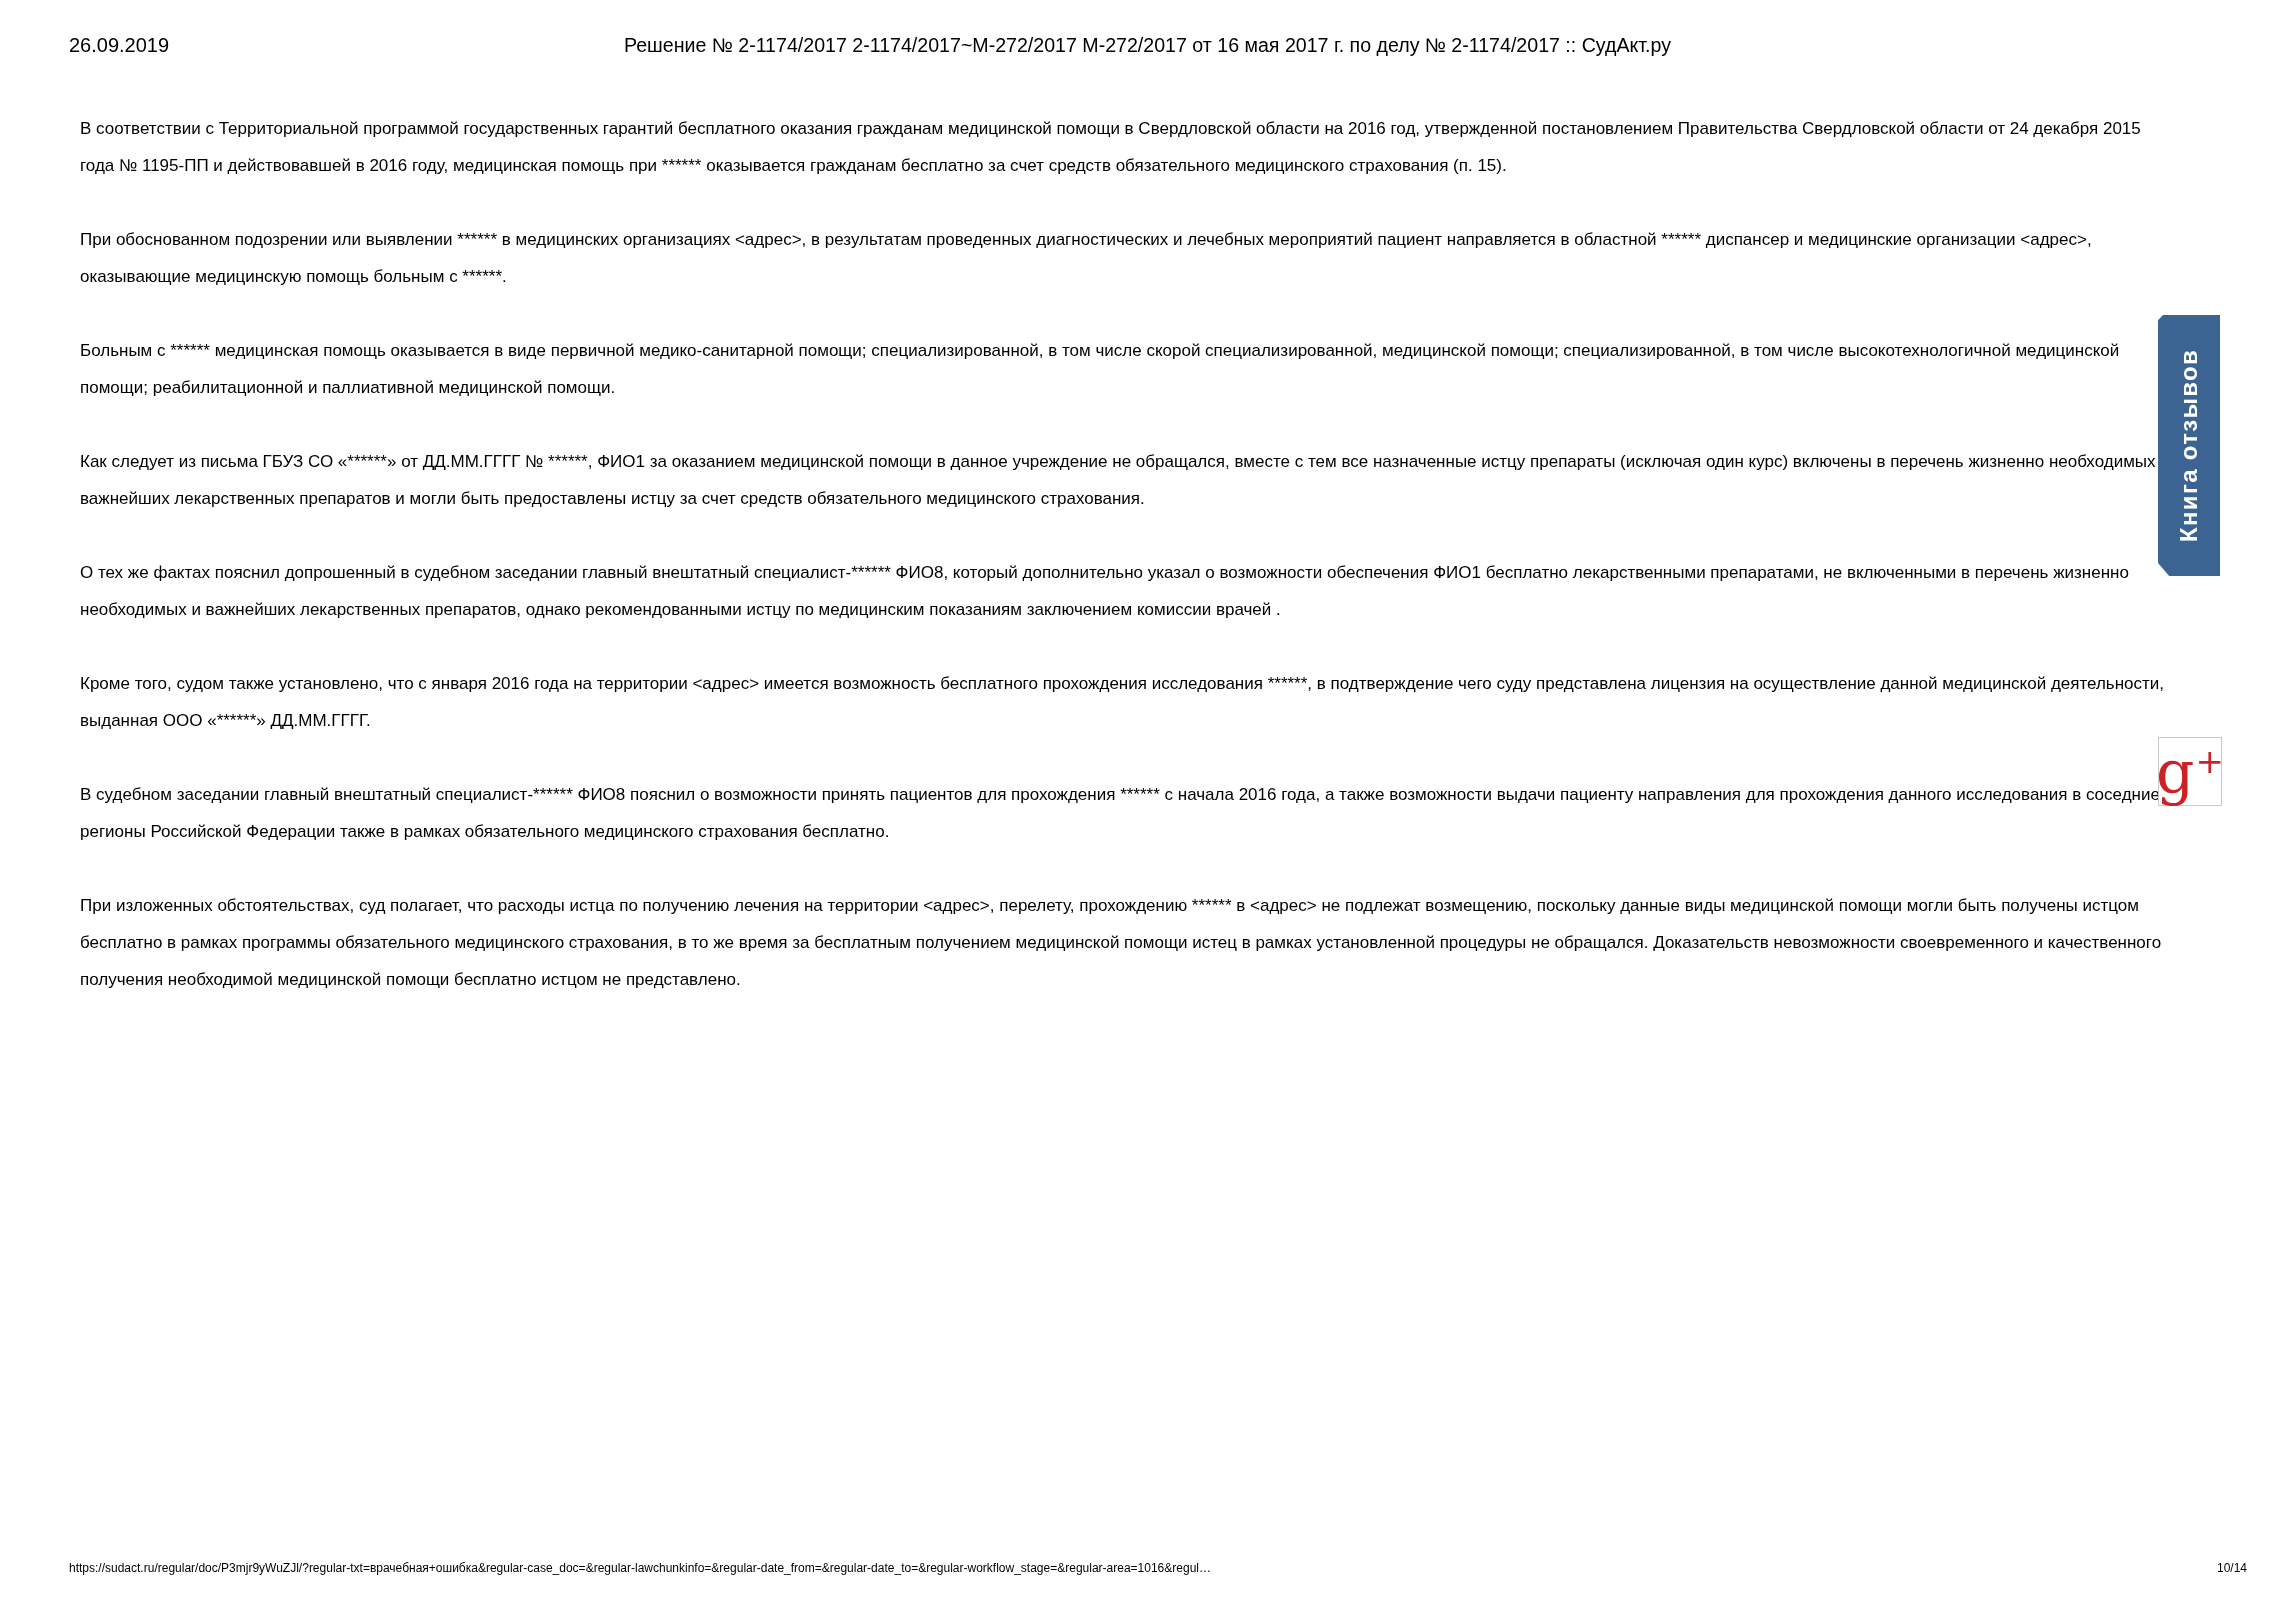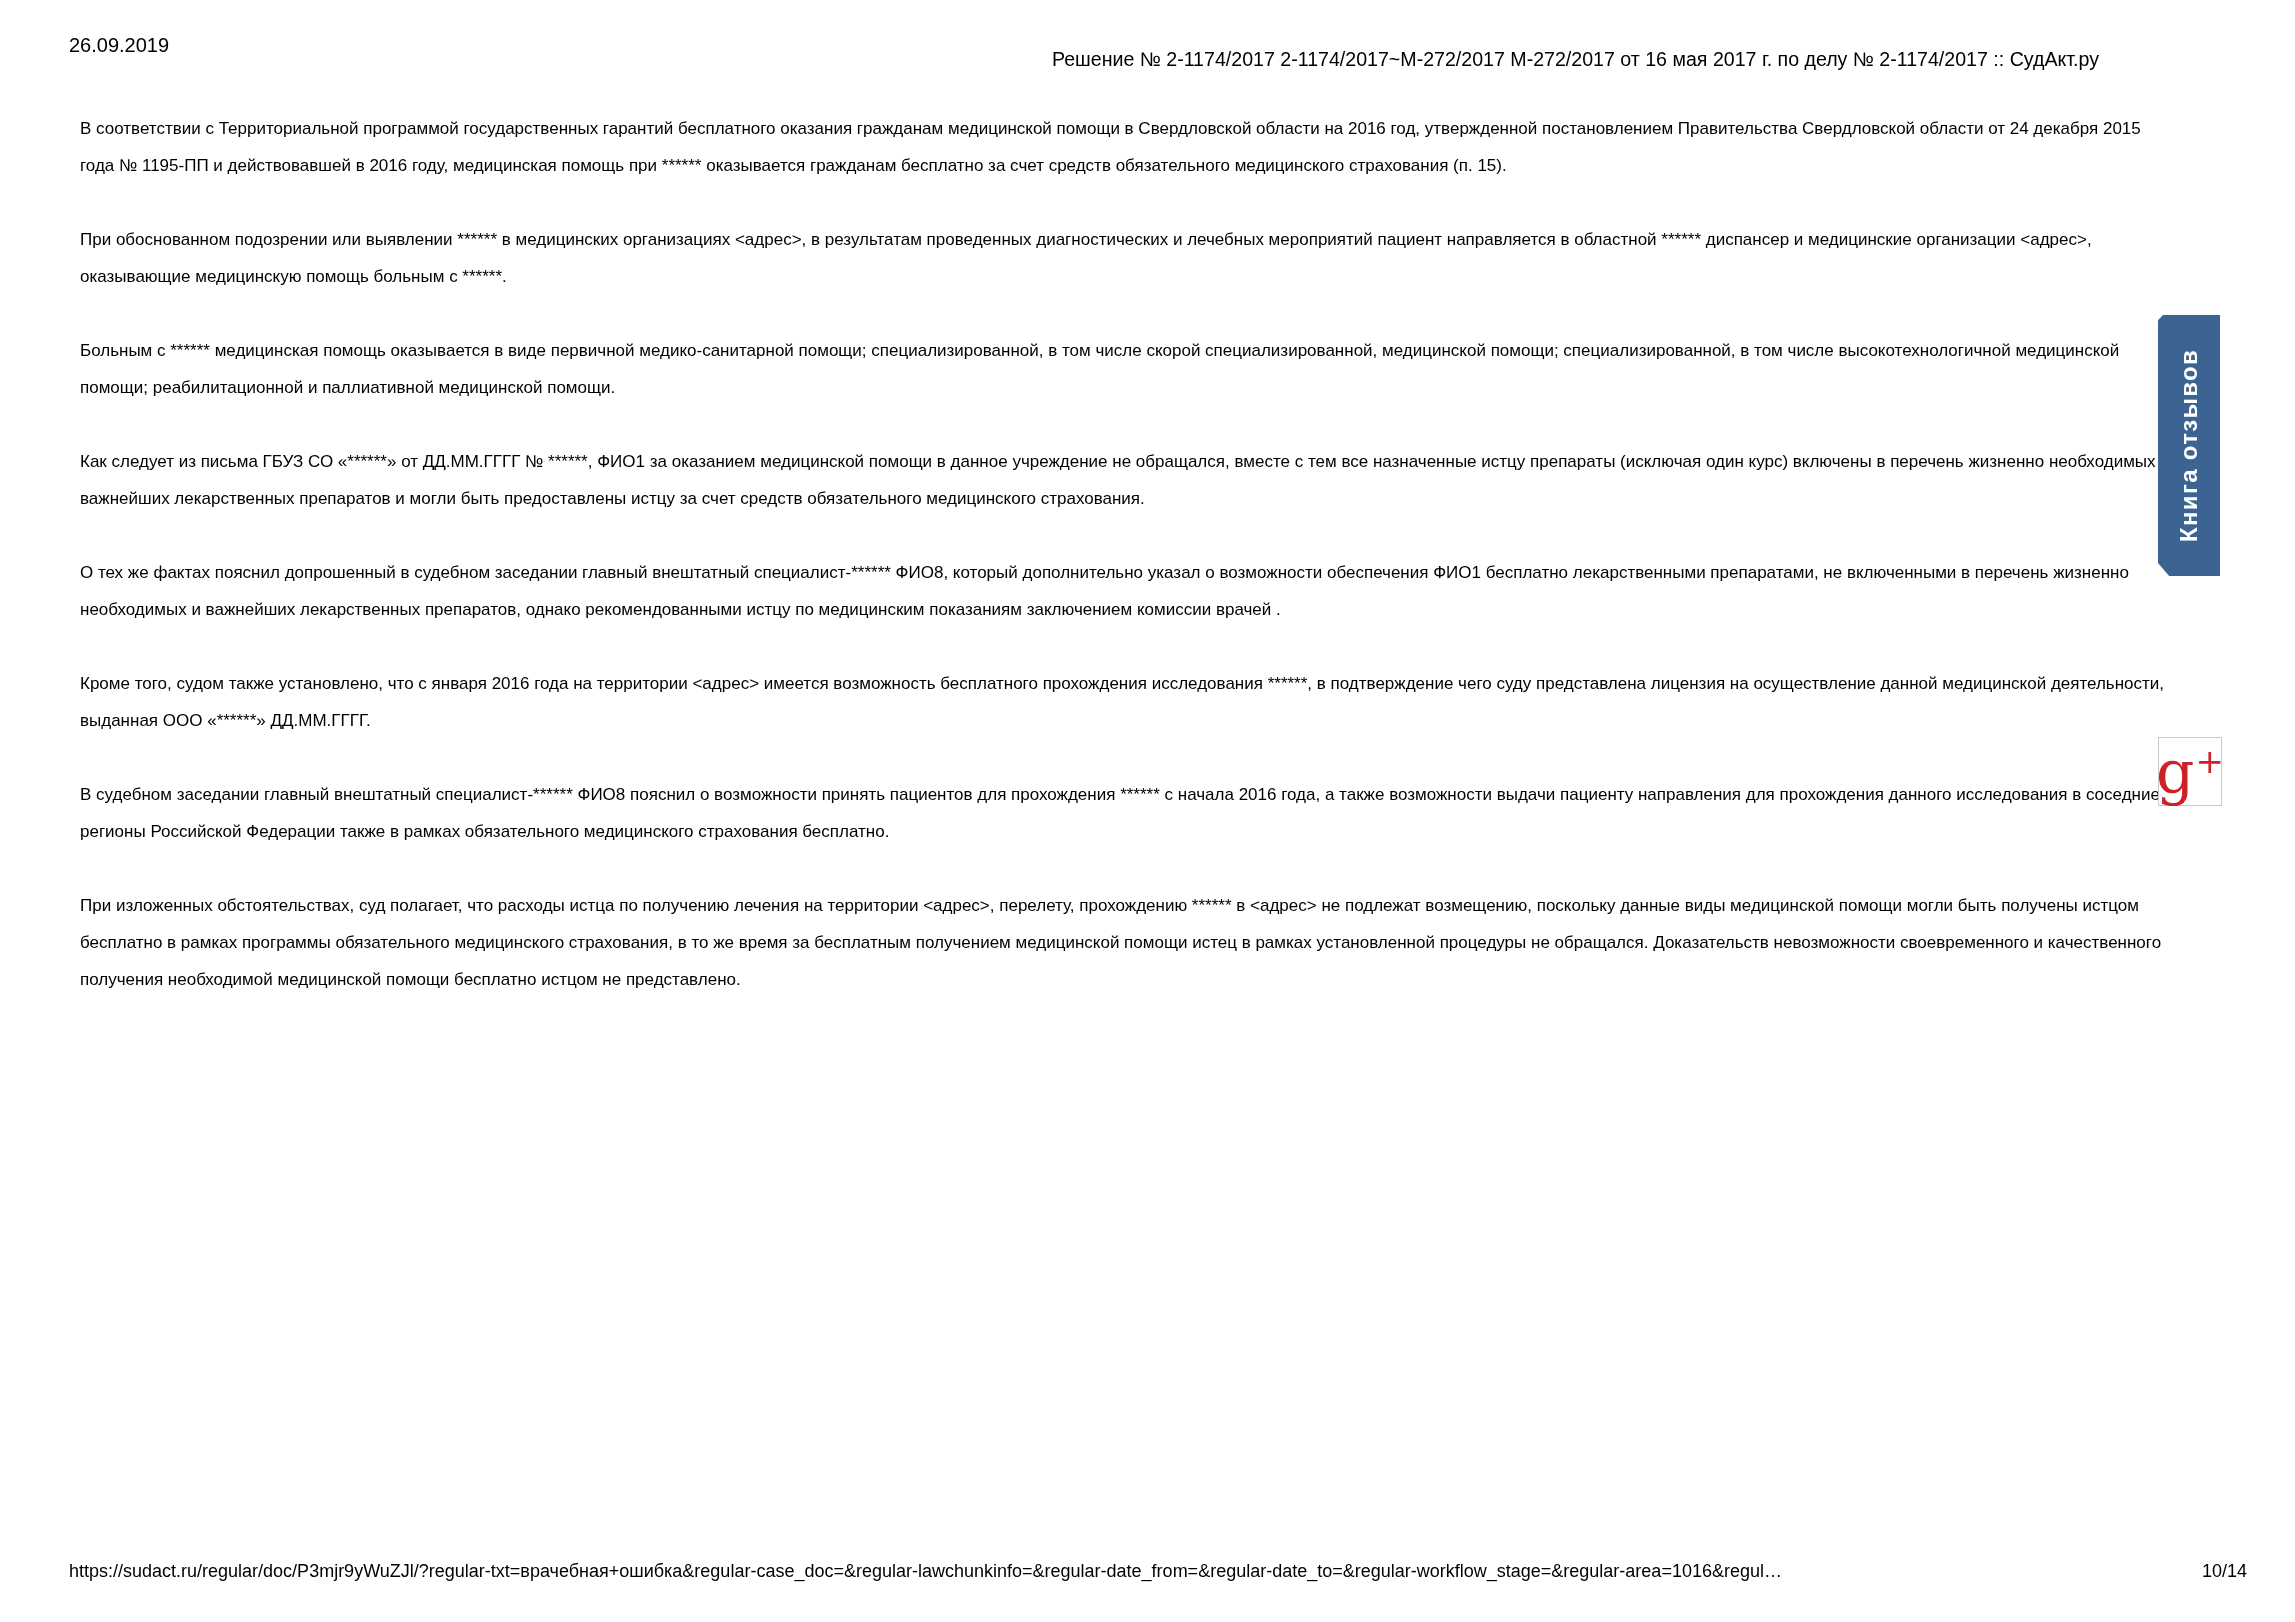--- a/index.html
+++ b/index.html
@@ -21,22 +21,22 @@
     position: absolute;
     left: 69px;
     top: 34px;
     font-size: 20px;
     white-space: nowrap;
   }
   .print-header-title {
     position: absolute;
     left: 196px;
     right: 196px;
-    top: 48px;
-    text-align: right;
+    top: 34px;
+    text-align: center;
     font-size: 19.6px;
     white-space: nowrap;
   }
 
   
   .decision-text {
     position: absolute;
     left: 80px;
     top: 110px;
     width: 2094px;
@@ -107,21 +107,21 @@
 
   
   .print-footer {
     position: absolute;
     left: 69px;
     right: 48px;
     top: 1561px;
     display: flex;
     justify-content: space-between;
     align-items: flex-start;
-    font-size: 18px;
+    font-size: 12px;
   }
   .print-footer .url {
     white-space: nowrap;
     overflow: hidden;
     max-width: 2055px;
   }
   .print-footer .page-number {
     white-space: nowrap;
     margin-left: 19px;
   }

